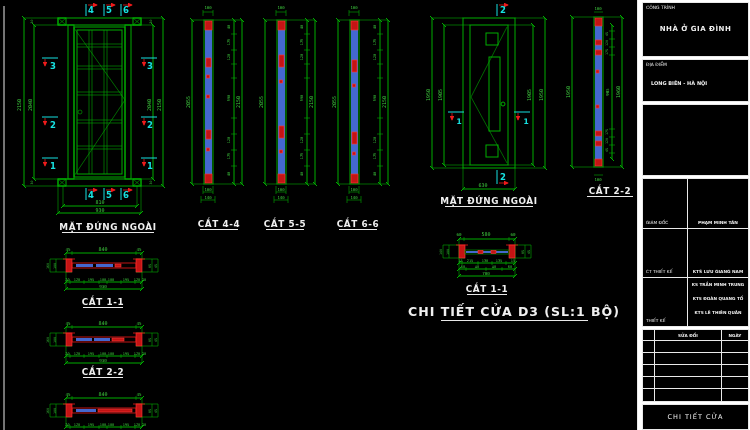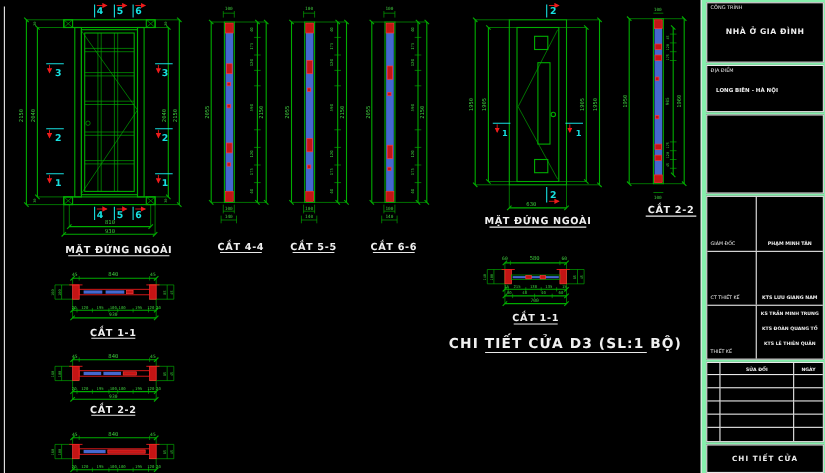--- a/index.html
+++ b/index.html
@@ -13,21 +13,21 @@
   .redf{fill:#c41414;stroke:#ff3b3b;stroke-width:0.6}
   .blu{fill:#4468cf;stroke:none}
   .wht{stroke:#e9e9e9;stroke-width:1;fill:none}
   .dim{fill:#3ecb3e;font-size:5px;text-anchor:middle;font-family:"DejaVu Sans Mono",monospace}
   .d42{font-size:4.2px}.d4{font-size:4px}.d36{font-size:3.6px}.d32{font-size:3.2px}
   .cyn{fill:#17e0e0;font-size:8.5px;font-weight:bold;text-anchor:middle}
   .cyn2{font-size:7.5px}
   .wl{fill:#f0f0f0;font-size:8.8px;font-weight:bold;text-anchor:middle;letter-spacing:0.6px}
   .wl2{font-size:12.5px;letter-spacing:1px}
   
-  .tblock{position:absolute;left:637px;top:0;width:112px;height:430px;background:#86efac;
+  .tblock{position:absolute;left:637px;top:0;width:112px;height:430px;background:#ffffff;
           border-left:1px solid #e9e9e9;color:#efefef}
   .tb-box{border:1px solid #e9e9e9;margin:0 1px 2px 4px;position:relative;background:#000}
   .tb1{height:53px;margin-top:2px}.tb2{height:41px}.tb3{height:70px}
   .tb456{height:147px;padding:0}.tb7{height:71px}.tb8{height:24px;display:flex;align-items:center;justify-content:center}
   .tb-cap{position:absolute;top:2px;left:3px;font-size:4.5px;color:#e8e8e8}
   .tb-proj{position:absolute;top:22px;left:0;width:100%;text-align:center;font-size:7px;font-weight:bold;letter-spacing:0.5px}
   .tb-loc{position:absolute;top:20px;left:8px;font-size:5px;font-weight:bold}
   .tb-row{position:relative;display:flex;border-bottom:1px solid #e9e9e9}
   .tb-row:last-child{border-bottom:none}
   .r1{height:49px}.r2{height:48px}.r3{height:48px}
@@ -35,21 +35,21 @@
   .rc{flex:1;position:relative}
   .lc span{position:absolute;bottom:3px;left:3px;font-size:4.3px}
   .rc .bval{position:absolute;bottom:3px;left:0;width:100%;text-align:center;font-size:4.3px;font-weight:bold}
   .rc .dline{position:absolute;left:0;width:100%;text-align:center;font-size:4.2px;font-weight:bold}
   .dl0{top:4px}.dl1{top:18px}.dl2{top:32px}
   .rev{display:grid;grid-template-columns:12px 1fr 26px;grid-template-rows:11px repeat(5,1fr);height:100%}
   .rvc{border-right:1px solid #e9e9e9;border-bottom:1px solid #e9e9e9;font-size:4.2px;
        display:flex;align-items:center;justify-content:center;font-weight:bold}
   .rvc.nr{border-right:none}
   .rvc.nb{border-bottom:none}
-  .sheet-title{font-size:6.5px;font-weight:bold;letter-spacing:1px}
+  .sheet-title{font-size:6.5px;font-weight:normal;letter-spacing:1px}
 </style>
 </head>
 <body>
 
 <div id="stage">
 <svg width="645" height="430" viewBox="0 0 645 430">
   <defs>
     <marker id="tk" markerWidth="6" markerHeight="6" refX="3" refY="3" orient="auto">
       <path d="M1,5 L5,1" stroke="#00ad00" stroke-width="1" fill="none"></path>
     </marker>

